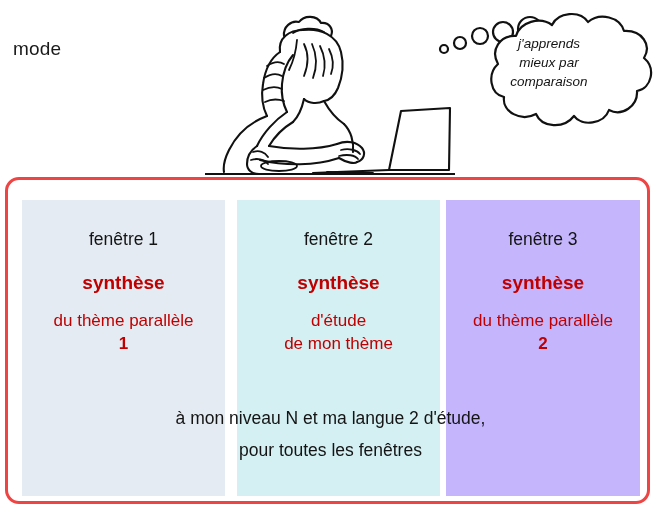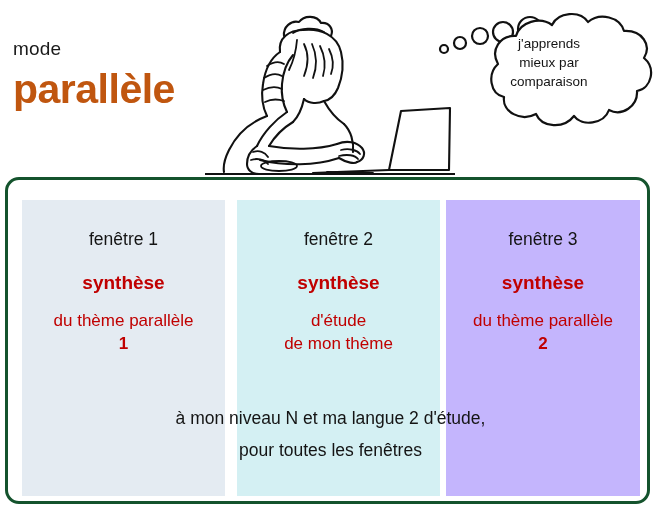--- a/index.html
+++ b/index.html
@@ -62,20 +62,21 @@
     height: 178px;
   }
 
   
   .thought-bubble {
     position: absolute;
     left: 438px;
     top: 2px;
     width: 219px;
     height: 135px;
+    font-style: italic;
   }
 
   .bubble-text {
     position: absolute;
     left: 50px;
     top: 32px;
     width: 122px;
     text-align: center;
     font-size: 13.5px;
     color: #141414;
@@ -83,21 +84,21 @@
   }
   .bubble-text div { white-space: nowrap; }
 
   
   .panel {
     position: absolute;
     left: 5px;
     top: 177px;
     width: 645px;
     height: 327px;
-    border: 3px solid #14532d;
+    border: 3px solid #ef4444;
     border-radius: 14px;
     box-sizing: border-box;
     background: #ffffff;
   }
 
   .columns {
     position: absolute;
     left: 0;
     top: 0;
     width: 645px;
@@ -161,21 +162,20 @@
   .bubble-ink { fill: #ffffff; stroke: #111111; stroke-width: 2.2; stroke-linejoin: round; }
   .dot-ink { fill: #ffffff; stroke: #111111; stroke-width: 2.2; }
 </style>
 </head>
 <body>
 
 <div id="page">
 
   <div class="header">
     <div class="title-mode">mode</div>
-    <div class="title-parallele">parallèle</div>
   </div>
 
   <div class="illustration">
     <svg width="250" height="178" viewBox="0 0 250 178" aria-hidden="true">
 
       <path class="ink" d="M0 174 L250 174"></path>
 
       <path class="ink" d="M79 36 C78 27 86 20 94 22 C99 15 112 15 116 23 C124 22 129 29 126 36"></path>
       <path class="ink-thin" d="M88 33 C95 28 110 27 119 32"></path>
 

